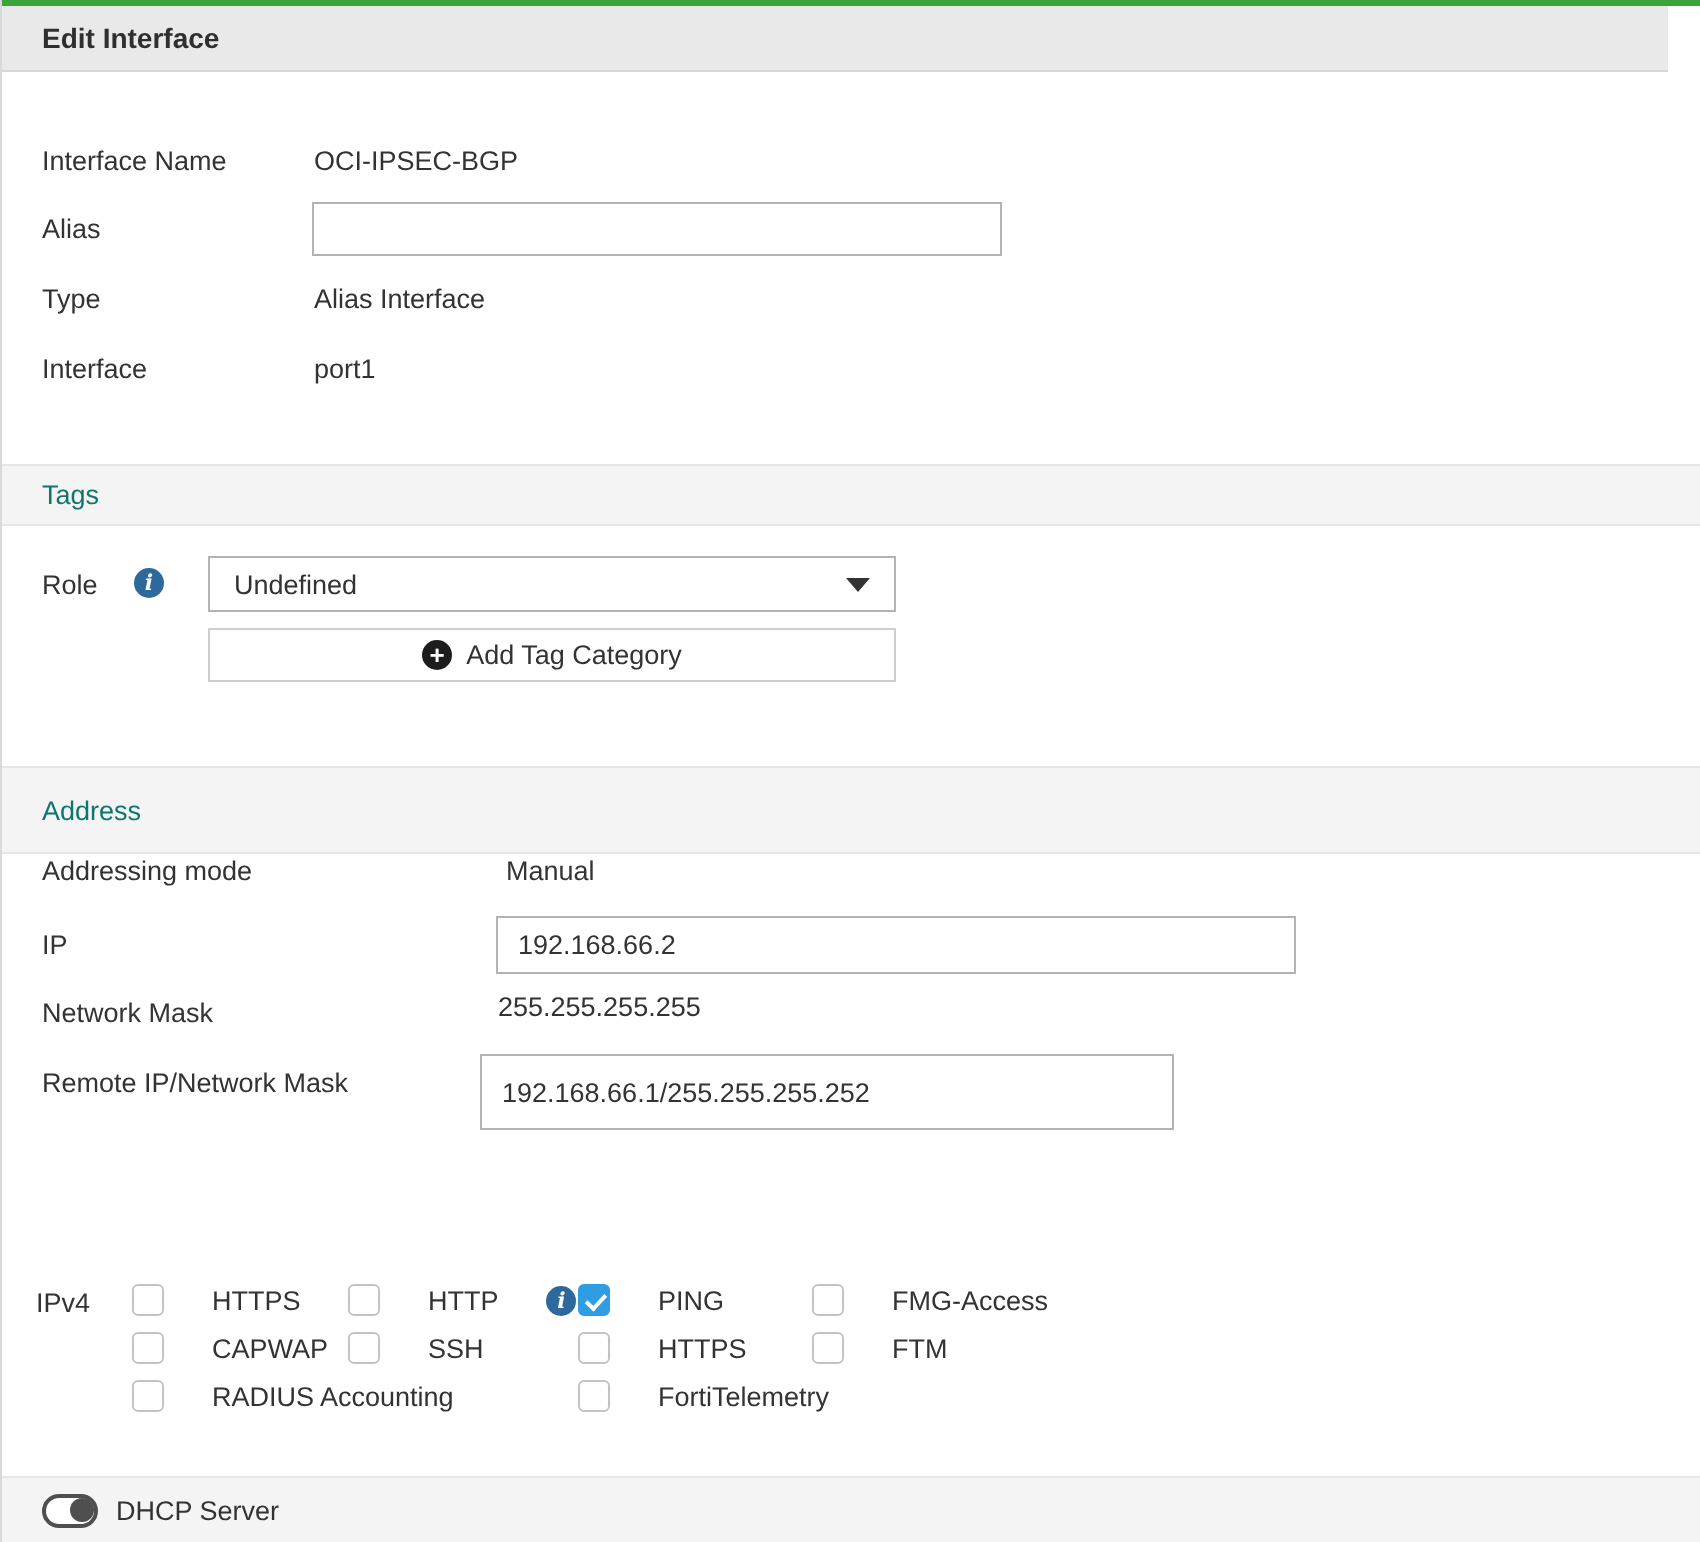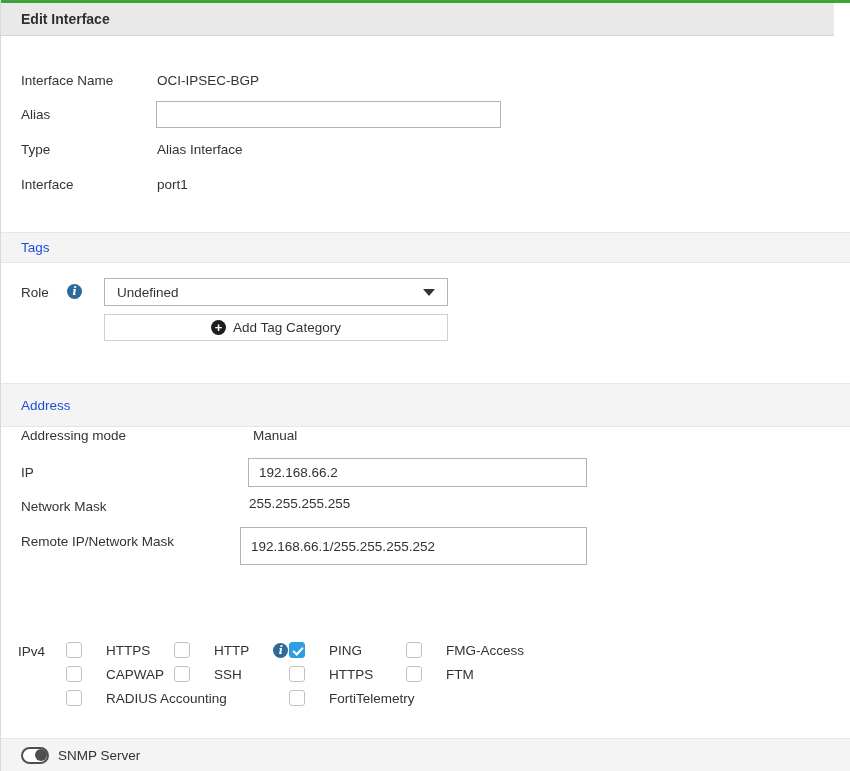--- a/index.html
+++ b/index.html
@@ -27,21 +27,21 @@
     border-bottom: 1px solid #d6d6d6;
     display: flex; align-items: center; padding-left: 20px;
     font-size: 14px; font-weight: 600; color: #2f2f2f;
   }
   .section-hdr {
     position: absolute; left: 0; right: 0;
     background: #f4f4f4;
     border-top: 1px solid #e6e6e6;
     border-bottom: 1px solid #e6e6e6;
     display: flex; align-items: center; padding-left: 20px;
-    font-size: 13.5px; color: #1d4ed8;
+    font-size: 13.5px; color: #0f766e;
   }
   .lbl { position: absolute; left: 20px; white-space: nowrap; }
   .val { position: absolute; white-space: nowrap; }
   .tb {
     position: absolute;
     border: 1px solid #b3b3b3;
     background: #fff;
     height: 27px;
     font: inherit;
     color: #333;
@@ -169,21 +169,21 @@
   </button>
 
   <div class="section-hdr" style="top:383px; height:44px">
     <span>Address</span>
   </div>
 
   <span class="lbl" style="top:428px">Addressing mode</span>
   <span class="val" style="left:252px; top:428px">Manual</span>
 
   <span class="lbl" style="top:465px">IP</span>
-  <input class="tb" style="left: 247px; top: 458px; width: 339px; height: 29px;" value="192.168.66.2">
+  <input class="tb" style="left: 247px; top: 458px; width: 400px; height: 29px;" value="192.168.66.2">
 
   <span class="lbl" style="top:499px">Network Mask</span>
   <span class="val" style="left:248px; top:496px">255.255.255.255</span>
 
   <span class="lbl" style="top:534px">Remote IP/Network Mask</span>
   <input class="tb" style="left: 239px; top: 527px; width: 347px; height: 38px;" value="192.168.66.1/255.255.255.252">
 
 
   <span class="lbl" style="left:17px; top:644px">IPv4</span>
 
@@ -230,16 +230,16 @@
     <div class="cb-item" style="grid-column:3">
       <span class="cb"></span>
       <span>FortiTelemetry</span>
     </div>
   </div>
 
   <div class="dhcp-band">
     <span class="toggle">
       <span class="knob"></span>
     </span>
-    <span>SNMP Server</span>
+    <span>DHCP Server</span>
   </div>
 
 </div>
 
 </body></html>

